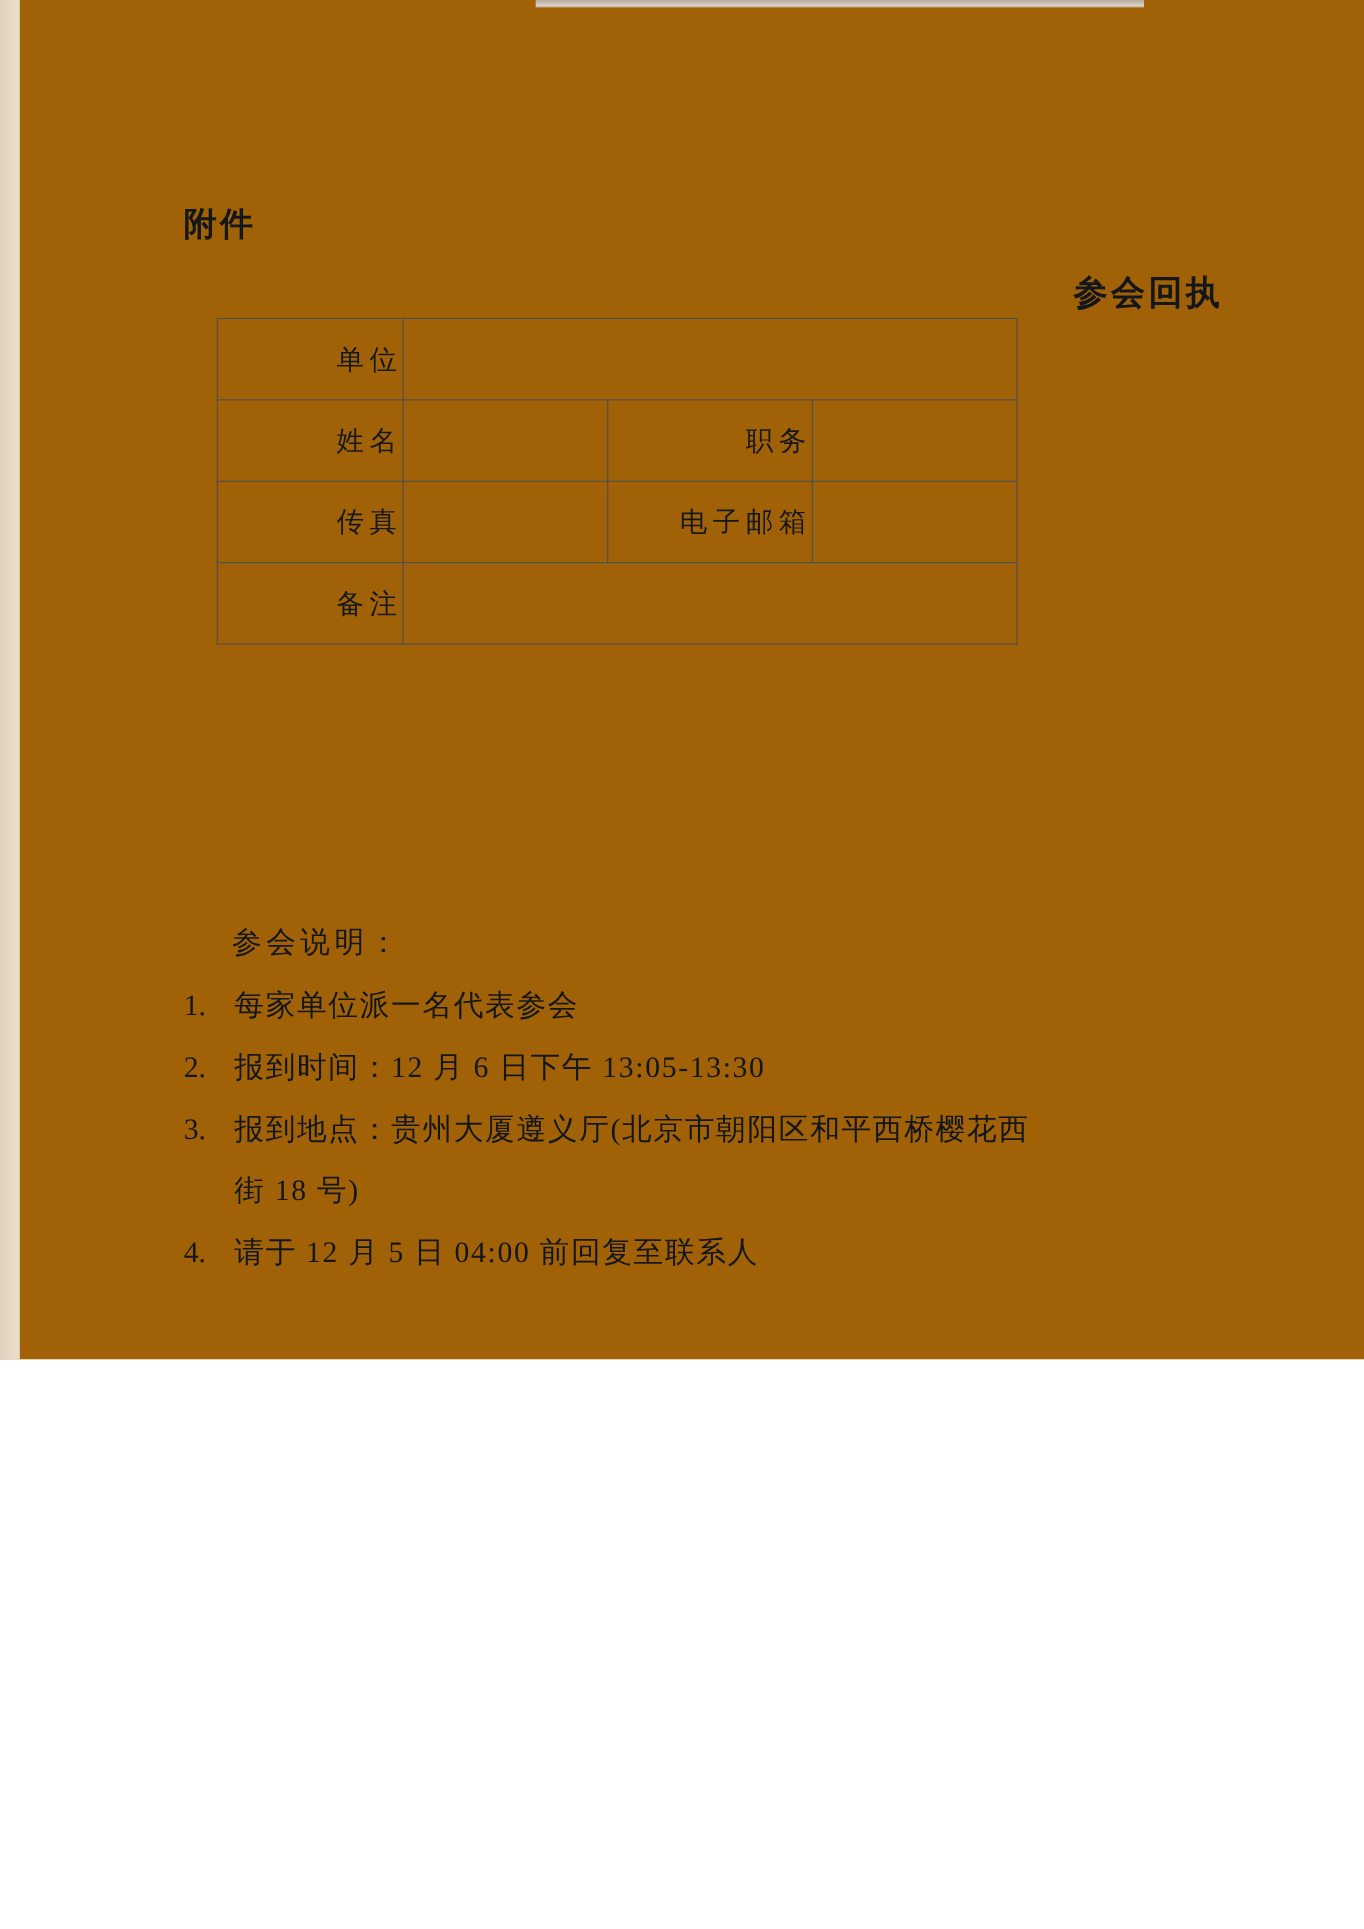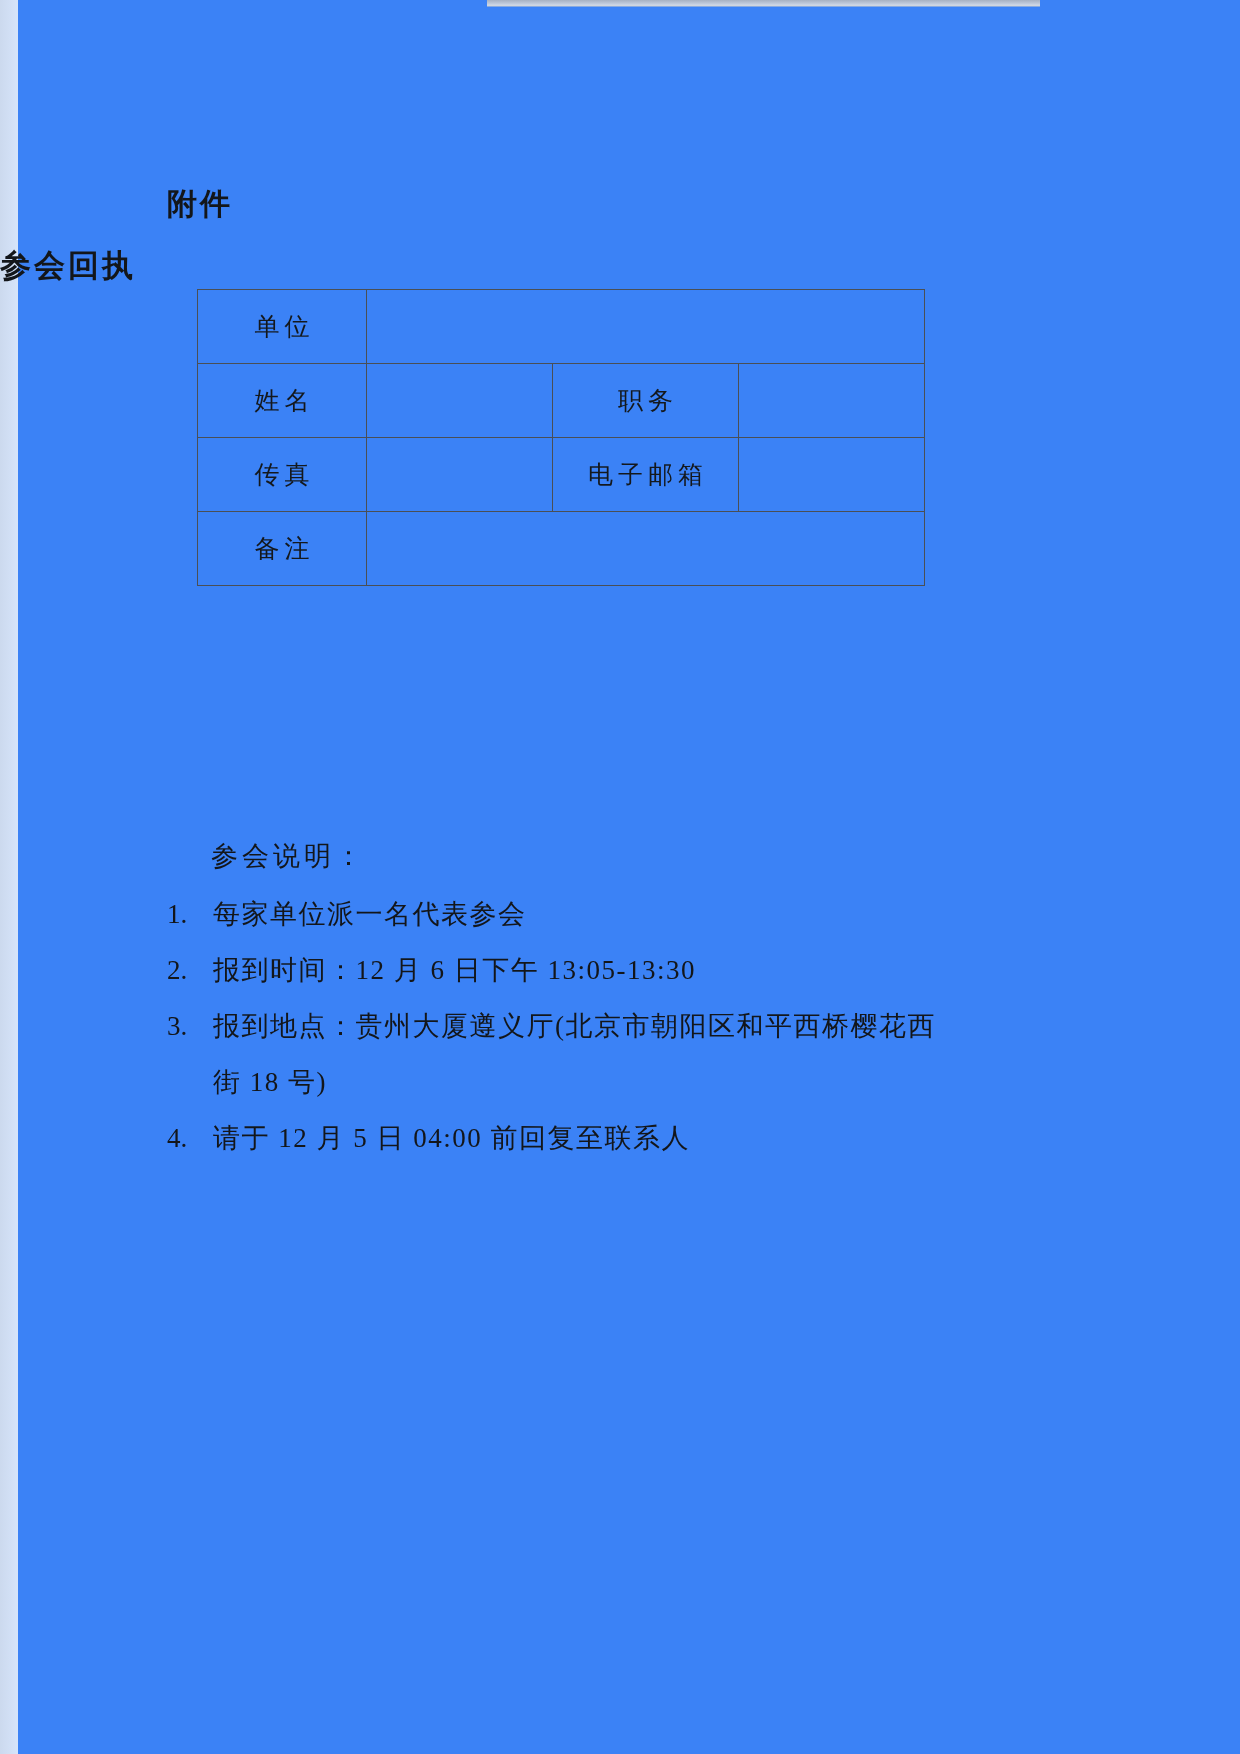--- a/index.html
+++ b/index.html
@@ -3,22 +3,22 @@
 <meta charset="utf-8">
 <style>
   html, body {
     margin: 0;
     padding: 0;
     background: #ffffff;
   }
   .page {
     position: relative;
     width: 1240px;
-    height: 1754px;
-    background: #3b82f6;
+    height: 1236px;
+    background: #a16207;
     overflow: hidden;
     font-family: "Liberation Serif", "DejaVu Serif", serif;
     color: #13161a;
   }
   
   .scan-top-band {
     position: absolute;
     left: 487px;
     top: 0;
     width: 553px;
@@ -51,41 +51,41 @@
     font-size: 30px;
     font-weight: bold;
     letter-spacing: 3px;
     font-family: "Liberation Sans", "DejaVu Sans", sans-serif;
   }
   .doc-title {
     position: absolute;
     left: 0;
     top: 245px;
     width: 1112px;
-    text-align: left;
+    text-align: right;
     font-size: 31px;
     font-weight: bold;
     letter-spacing: 3px;
     font-family: "Liberation Sans", "DejaVu Sans", sans-serif;
   }
 
   
   .receipt-table {
     position: absolute;
     left: 197px;
     top: 289px;
     width: 728px;
     border-collapse: collapse;
     table-layout: fixed;
   }
   .receipt-table td {
     border: 1px solid #4a4f55;
     height: 73px;
     padding: 0;
-    text-align: center;
+    text-align: right;
     vertical-align: middle;
     font-size: 25px;
     letter-spacing: 5px;
     text-indent: 5px;
     color: #14181c;
   }
   .receipt-table td.blank {
     letter-spacing: 0;
     text-indent: 0;
   }

